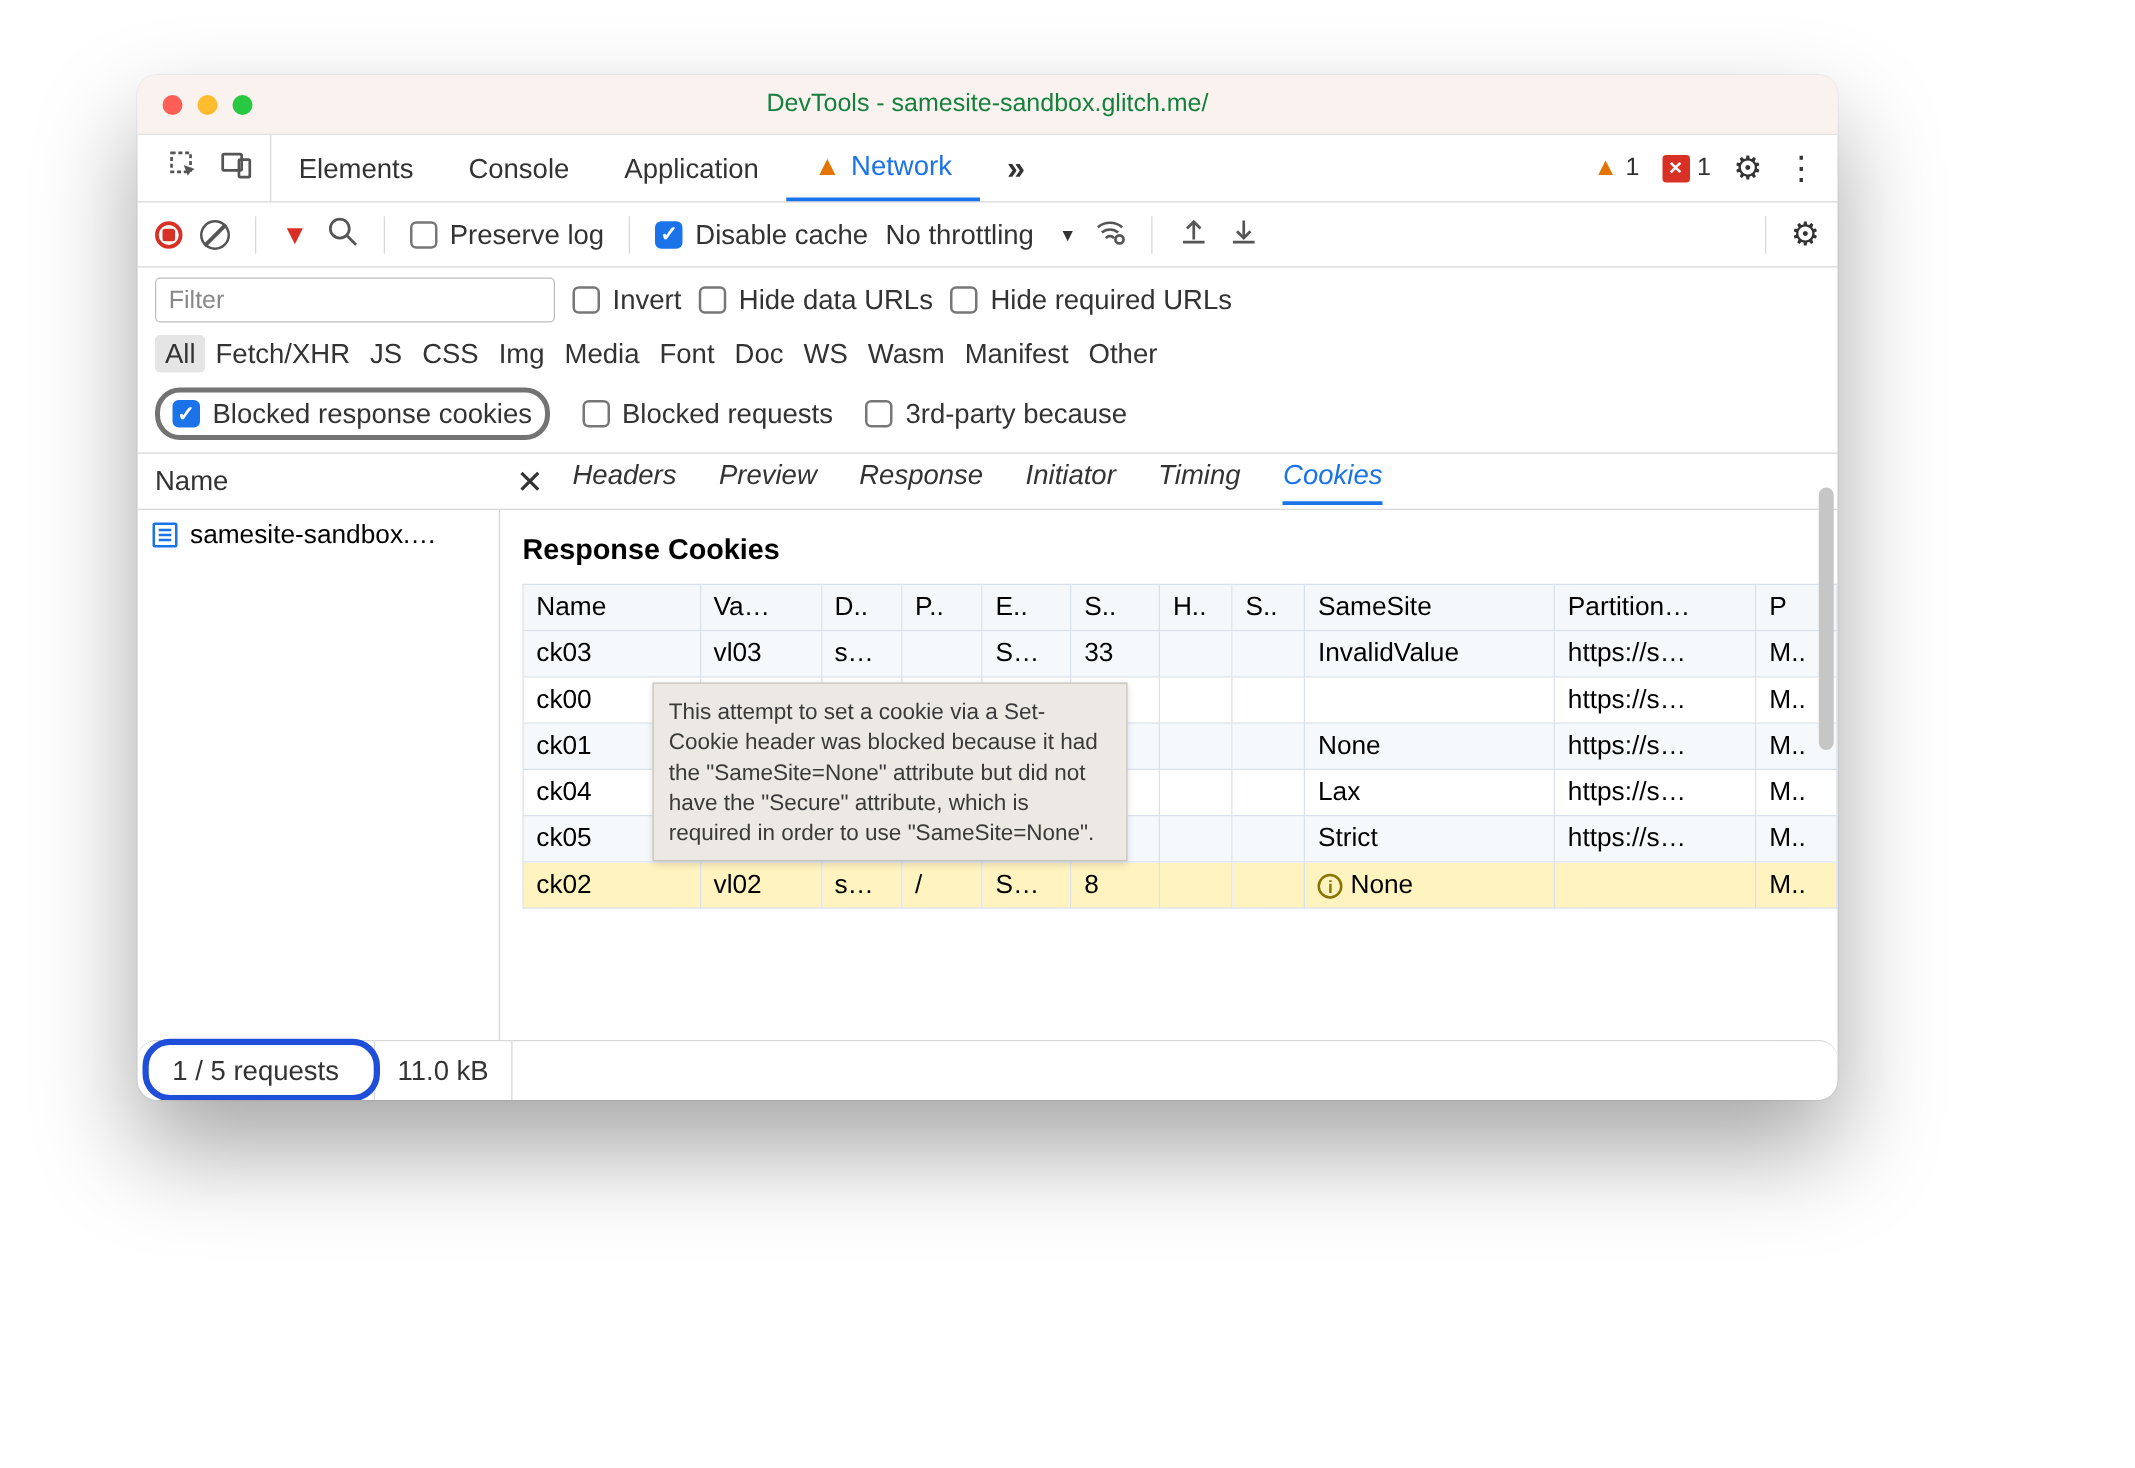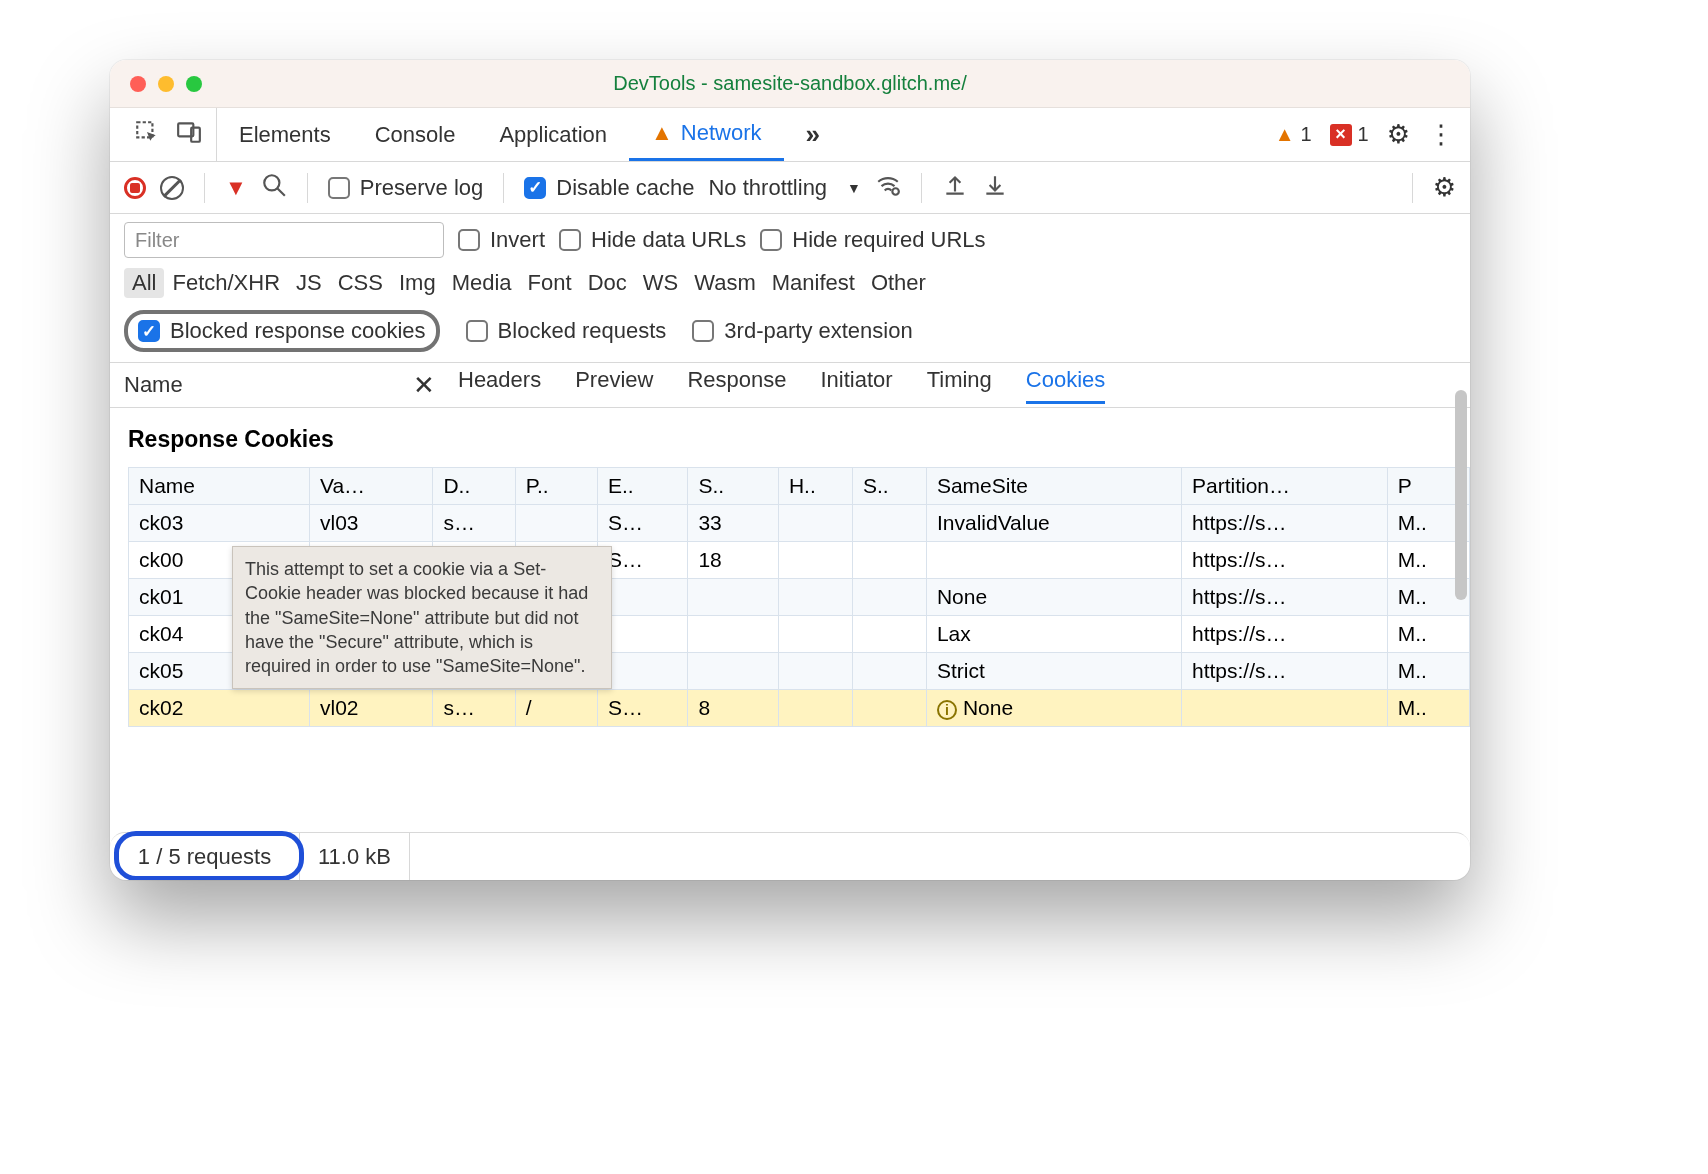--- a/index.html
+++ b/index.html
@@ -85,21 +85,21 @@
   .highlight-ring{border:4px solid #737373;border-radius:20px;padding:4px 10px;}
 
   
   .colhead{
     height:46px;border-top:1px solid #d8d8d8;border-bottom:1px solid #d8d8d8;
     display:flex;align-items:center;font-size:22px;color:#333;
   }
   .colhead .namecol{width:290px;padding-left:14px;}
   .colhead .closex{width:48px;text-align:center;font-size:26px;cursor:pointer;}
   .detail-tabs{display:flex;gap:34px;padding-left:10px;}
-  .detail-tabs .dtab{cursor:pointer;padding-bottom:8px;}
+  .detail-tabs .dtab{cursor:pointer;padding-bottom:8px;font-style:italic;}
   .detail-tabs .dtab.active{color:#1a73e8;border-bottom:3px solid #1a73e8;}
 
   
   .body-split{flex:1;display:flex;min-height:0;}
   .reqlist{width:290px;border-right:1px solid #d8d8d8;font-size:21px;}
   .reqitem{display:flex;align-items:center;gap:10px;padding:8px 12px;cursor:pointer; white-space:nowrap; overflow:hidden;}
   .doc-icon{width:20px;height:20px;border:2px solid #1a73e8;border-radius:2px;position:relative;flex-shrink:0;}
   .doc-icon::before{content:"";position:absolute;left:3px;right:3px;top:3px;height:2px;background:#1a73e8;box-shadow:0 4px 0 #1a73e8,0 8px 0 #1a73e8;}
 
   .detail{flex:1;padding:18px 0 0 18px;position:relative;overflow:hidden;}
@@ -282,39 +282,45 @@
           <span class="cb checked"></span>
             <span>Blocked response cookies</span>
         </label>
       </span>
       <label class="cb-label">
           <span class="cb"></span>
           <span>Blocked requests</span>
         </label>
       <label class="cb-label">
           <span class="cb"></span>
-          <span>3rd-party extension</span>
+          <span>3rd-party because</span>
         </label>
     </div>
   </div>
 
   <div class="colhead">
     <div class="namecol">Name</div>
     <div class="closex">✕</div>
     <div class="detail-tabs">
       <span class="dtab">Headers</span>
       <span class="dtab">Preview</span>
       <span class="dtab">Response</span>
       <span class="dtab">Initiator</span>
       <span class="dtab">Timing</span>
       <span class="dtab active">Cookies</span>
     </div>
   </div>
 
   <div class="body-split">
+    <div class="reqlist">
+      <div class="reqitem">
+        <span class="doc-icon"></span>
+        <span>samesite-sandbox.…</span>
+      </div>
+    </div>
 
     <div class="detail">
       <h3>Response Cookies</h3>
 
       <table class="cookies">
         <colgroup>
           <col style="width:110px">
             <col style="width:75px">
             <col style="width:50px">
             <col style="width:50px">

